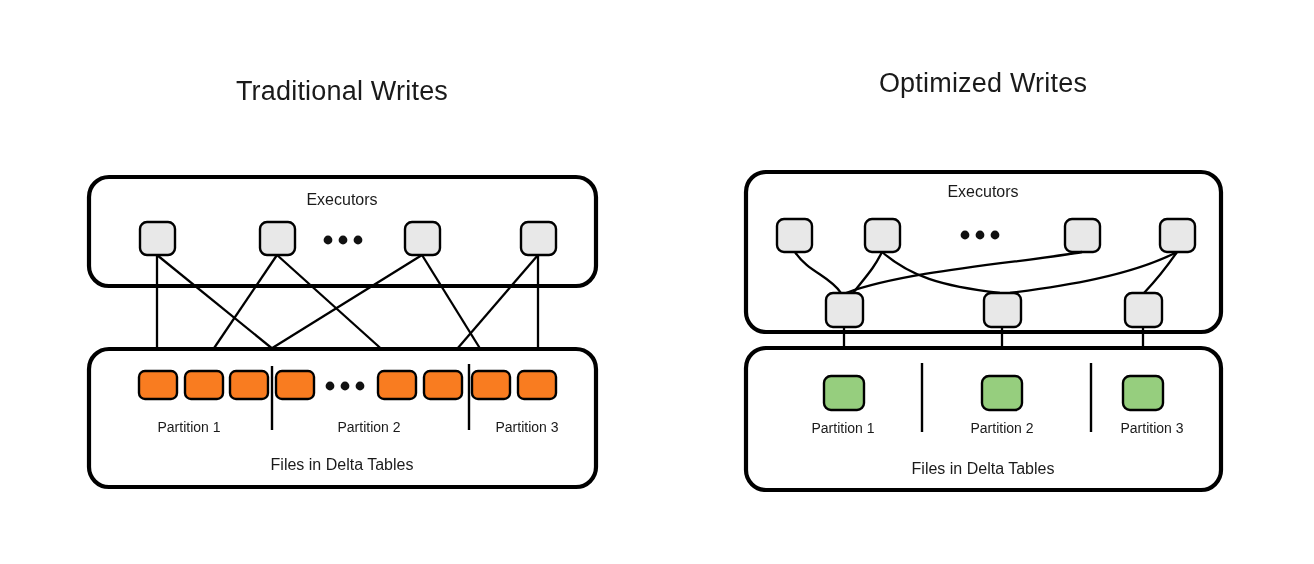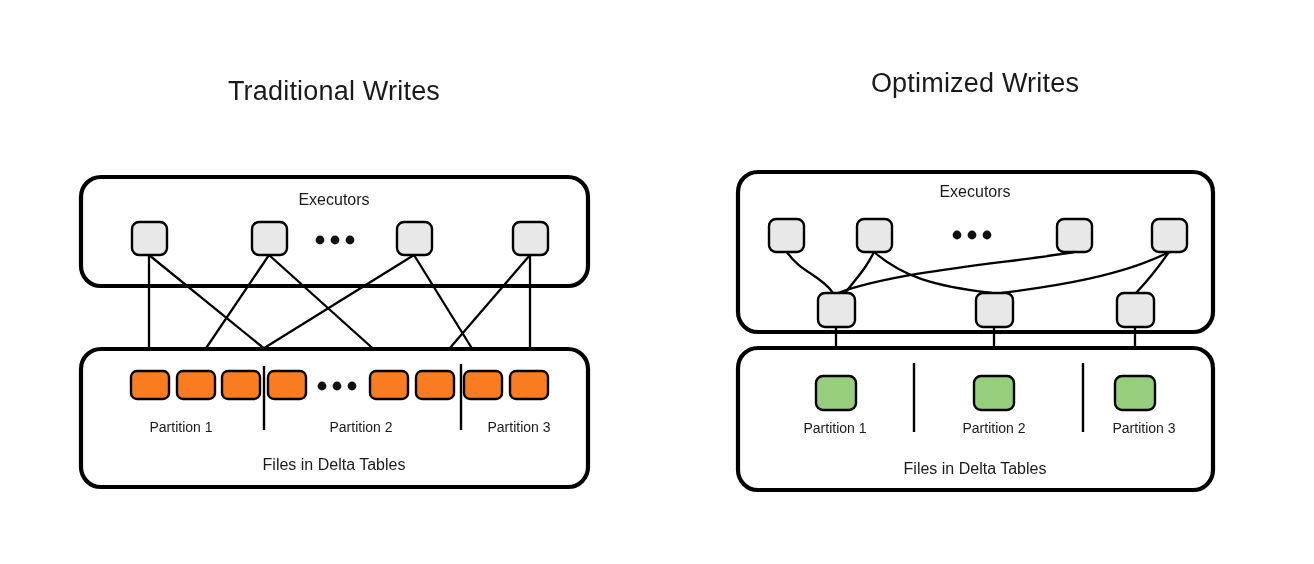--- a/index.html
+++ b/index.html
@@ -9,21 +9,21 @@
   }
   body {
     width: 1314px;
     height: 564px;
     font-family: "Liberation Sans", sans-serif;
     overflow: hidden;
     position: relative;
   }
   #stage {
     position: absolute;
-    left: 0; top: 0;
+    left: 8px; top: 0;
     width: 1184px;
     height: 564px;
   }
   svg.diagram {
     position: absolute;
     left: 0; top: 0;
     width: 1314px;
     height: 564px;
     display: block;
   }

